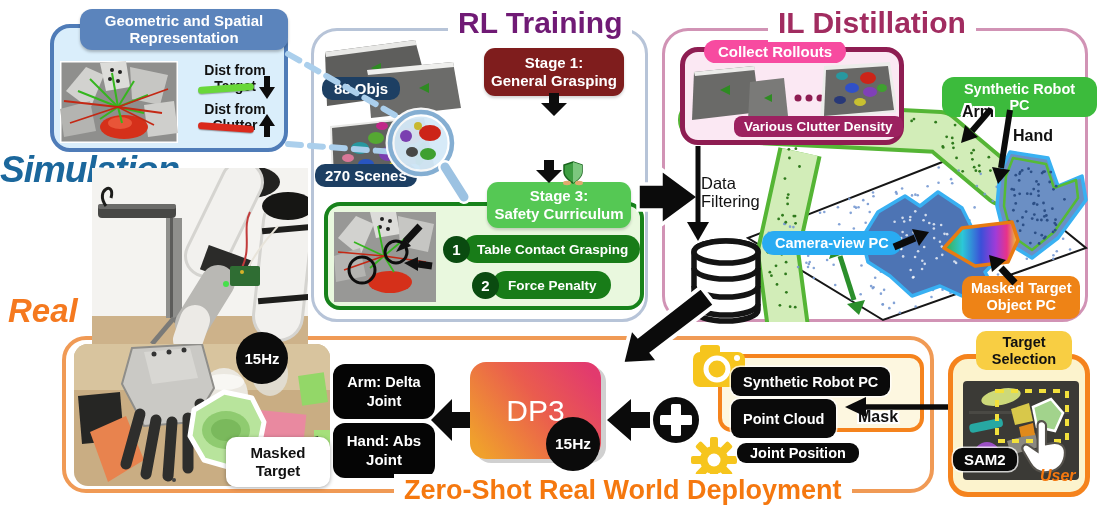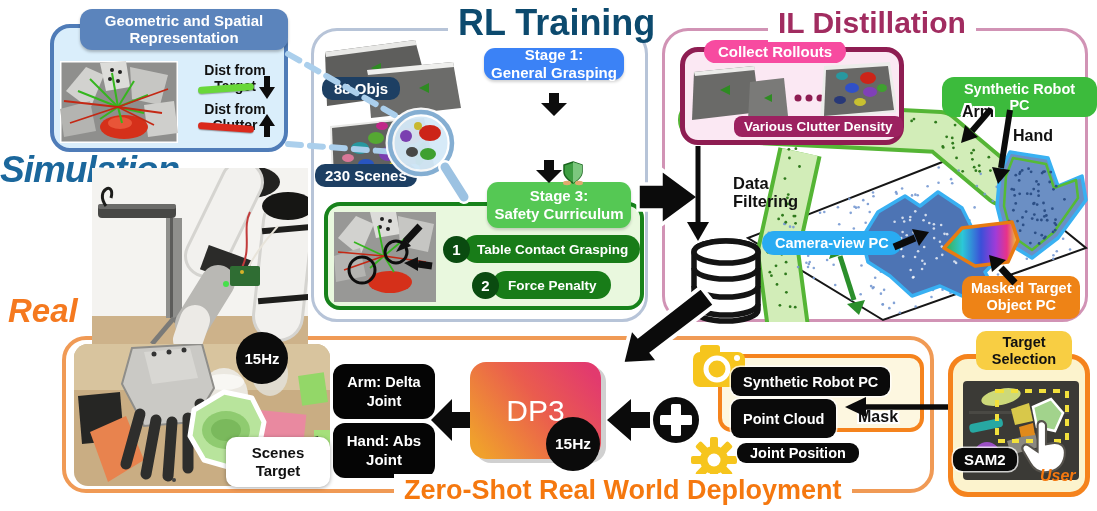--- a/index.html
+++ b/index.html
@@ -106,21 +106,21 @@
       <path d="M150,100 C160,78 150,60 158,44" stroke="#c23b3b" stroke-width="2" fill="none"></path>
       <rect x="138" y="98" width="30" height="20" rx="2" fill="#2f6d33"></rect>
       <circle cx="134" cy="116" r="3" fill="#46e04a"></circle>
       <circle cx="150" cy="104" r="2" fill="#d8b12a"></circle>
     </g>
   </svg>
 
   <div class="abs" style="left:8px;top:292px;font-weight:bold;font-style:italic;font-size:33px;color:#f5791f">Real</div>
 
   <div class="abs" style="left:311px;top:28px;width:337px;height:294px;border:3px solid #b7c4d8;border-radius:26px"></div>
-  <div class="abs sect-title" style="left:448px;top:4px;height:38px;font-size:36px;color:#0c4a6e">RL Training</div>
+  <div class="abs sect-title" style="left:448px;top:4px;height:38px;font-size:30px;color:#701a75">RL Training</div>
 
   <svg class="abs" style="left:323px;top:36px" width="138" height="84" viewBox="0 0 138 84">
     <polygon points="2,16 92,4 106,56 4,70" fill="#5e5e5c"></polygon>
     <polygon points="2,16 92,4 94,9 3,21" fill="#e8e8e6"></polygon>
     <polygon points="48,32 58,27 58,37" fill="#2e8b22"></polygon>
     <polygon points="44,34 130,26 138,72 48,82" fill="#6c6c6a"></polygon>
     <polygon points="44,34 130,26 131,31 45,39" fill="#efefed"></polygon>
     <polygon points="96,52 106,47 106,57" fill="#2e8b22"></polygon>
   </svg>
   <div class="abs" style="left:322px;top:77px;padding:3px 12px;font-size:15px" class2="navpill">88 Objs</div>
@@ -133,23 +133,23 @@
     <ellipse cx="84" cy="26" rx="11" ry="8" fill="#cc2418"></ellipse>
     <ellipse cx="40" cy="54" rx="8" ry="5" fill="#2855c0"></ellipse>
     <ellipse cx="70" cy="56" rx="7" ry="5" fill="#c8b821"></ellipse>
     <ellipse cx="56" cy="16" rx="6" ry="4" fill="#c02888"></ellipse>
     <ellipse cx="95" cy="44" rx="5" ry="12" fill="#1f6b1f" transform="rotate(15 95 44)"></ellipse>
     <ellipse cx="22" cy="48" rx="6" ry="4" fill="#d87898"></ellipse>
     <ellipse cx="88" cy="58" rx="6" ry="4" fill="#6baede"></ellipse>
   </svg>
 
   <div class="abs navpill" style="left:322px;top:77px;padding:3px 12px;font-size:15px">88 Objs</div>
-  <div class="abs navpill" style="left:315px;top:164px;padding:3px 10px;font-size:15px">230 Scenes</div>
-
-  <div class="abs ctr pre stage-box" style="left:484px;top:48px;width:140px;height:32px;background:#3b82f6">Stage 1:
+  <div class="abs navpill" style="left:315px;top:164px;padding:3px 10px;font-size:15px">270 Scenes</div>
+
+  <div class="abs ctr pre stage-box" style="left:484px;top:48px;width:140px;height:48px;background:#7f1d1d">Stage 1:
 General Grasping</div>
   <div class="abs ctr pre stage-box" style="left:487px;top:182px;width:144px;height:46px;background:#55c854">Stage 3:
 Safety Curriculum</div>
 
   <div class="abs" style="left:324px;top:202px;width:320px;height:108px;border:4px solid #17821b;border-radius:16px;background:#e9f8de;z-index:5"></div>
 
   <svg class="abs" style="left:334px;top:212px;z-index:6" width="102" height="90" viewBox="0 0 102 90">
     <rect width="102" height="90" fill="#989896"></rect>
     <polygon points="4,26 22,4 40,12 26,44" fill="#d2d2cf"></polygon>
     <polygon points="36,0 62,0 66,22 42,26" fill="#dcdcd9"></polygon>
@@ -600,21 +600,21 @@
   <div class="abs ctr" style="left:734px;top:116px;padding:3px 10px;border-radius:8px;background:#9c2160;color:#fff;font-weight:bold;font-size:13.5px;z-index:10">Various Clutter Density</div>
   <div class="abs ctr" style="left:704px;top:40px;padding:3px 14px;border-radius:12px;background:#f74ba0;color:#fff;font-weight:bold;font-size:15px;z-index:10">Collect Rollouts</div>
 
   <div class="abs ctr" style="left:942px;top:77px;padding:4px 11px;border-radius:12px;background:#3cbb3c;color:#fff;font-weight:bold;font-size:14.5px;z-index:10">Synthetic Robot PC</div>
   <div class="abs halo" style="left:962px;top:103px;font-weight:bold;font-size:16px;z-index:10">Arm</div>
   <div class="abs halo" style="left:1013px;top:127px;font-weight:bold;font-size:16px;z-index:10">Hand</div>
   <div class="abs ctr" style="left:762px;top:231px;padding:4px 13px;border-radius:13px;background:#29abf2;color:#fff;font-weight:bold;font-size:14.5px;z-index:10">Camera-view PC</div>
   <div class="abs ctr pre" style="left:962px;top:276px;padding:4px 9px;border-radius:10px;background:#ee8316;color:#fff;font-weight:bold;font-size:14.5px;line-height:1.2;z-index:10">Masked Target
 Object PC</div>
 
-  <div class="abs pre" style="left:733px;top:174px;font-weight:bold;font-size:16.5px;line-height:1.12;z-index:10">Data
+  <div class="abs pre" style="left:701px;top:174px;font-weight:normal;font-size:16.5px;line-height:1.12;z-index:10">Data
 Filtering</div>
 
   <svg class="abs" style="left:686px;top:236px;z-index:10" width="80" height="88" viewBox="0 0 80 88">
     <path d="M8,16 a32,11 0 0 1 64,0 v58 a32,11 0 0 1 -64,0 z" fill="#fff" stroke="#141414" stroke-width="5.5"></path>
     <ellipse cx="40" cy="16" rx="32" ry="11" fill="#fff" stroke="#141414" stroke-width="5.5"></ellipse>
     <path d="M8,32 a32,11 0 0 0 64,0" fill="none" stroke="#141414" stroke-width="5.5"></path>
     <path d="M8,50 a32,11 0 0 0 64,0" fill="none" stroke="#141414" stroke-width="5.5"></path>
     <path d="M8,68 a32,11 0 0 0 64,0" fill="none" stroke="#141414" stroke-width="5.5"></path>
   </svg>
 
@@ -649,21 +649,21 @@
       <polygon points="120,66 150,48 178,54 190,78 184,108 158,124 130,116 116,92" fill="#b8e49c" stroke="#ffffff" stroke-width="5" stroke-linejoin="round"></polygon>
       <ellipse cx="152" cy="86" rx="24" ry="19" fill="#8fcb70"></ellipse>
       <ellipse cx="152" cy="86" rx="15" ry="11" fill="#7ab95c"></ellipse>
     </g>
     <circle cx="100" cy="136" r="2" fill="#444"></circle>
       <circle cx="160" cy="138" r="2" fill="#444"></circle>
       <circle cx="210" cy="132" r="2" fill="#444"></circle>
   </svg>
 
   <div class="abs ctr badge-circle" style="left:236px;top:332px;width:52px;height:52px;font-size:15px">15Hz</div>
-  <div class="abs ctr pre" style="left:226px;top:437px;width:104px;height:50px;background:#fff;border-radius:10px;font-weight:bold;font-size:15px;line-height:1.2;z-index:20;box-shadow:0 1px 4px rgba(0,0,0,.35)">Scenes
+  <div class="abs ctr pre" style="left:226px;top:437px;width:104px;height:50px;background:#fff;border-radius:10px;font-weight:bold;font-size:15px;line-height:1.2;z-index:20;box-shadow:0 1px 4px rgba(0,0,0,.35)">Masked
 Target</div>
 
   <div class="abs ctr pre" style="left:333px;top:364px;width:102px;height:55px;background:#050505;border-radius:12px;color:#fff;font-weight:bold;font-size:14.5px;line-height:1.25">Arm: Delta
 Joint</div>
   <div class="abs ctr pre" style="left:333px;top:423px;width:102px;height:55px;background:#050505;border-radius:12px;color:#fff;font-weight:bold;font-size:15px;line-height:1.25">Hand: Abs
 Joint</div>
 
   <div class="abs ctr" style="left:470px;top:362px;width:131px;height:97px;border-radius:16px;color:#fff;font-weight:normal;font-size:30px;
               background:linear-gradient(52deg,#f0a02c 8%,#ea5c4e 55%,#e23a6e 92%);box-shadow:5px 4px 0 rgba(150,150,150,.45)">DP3</div>
   <div class="abs ctr badge-circle" style="left:546px;top:417px;width:54px;height:54px;font-size:15.5px">15Hz</div>

